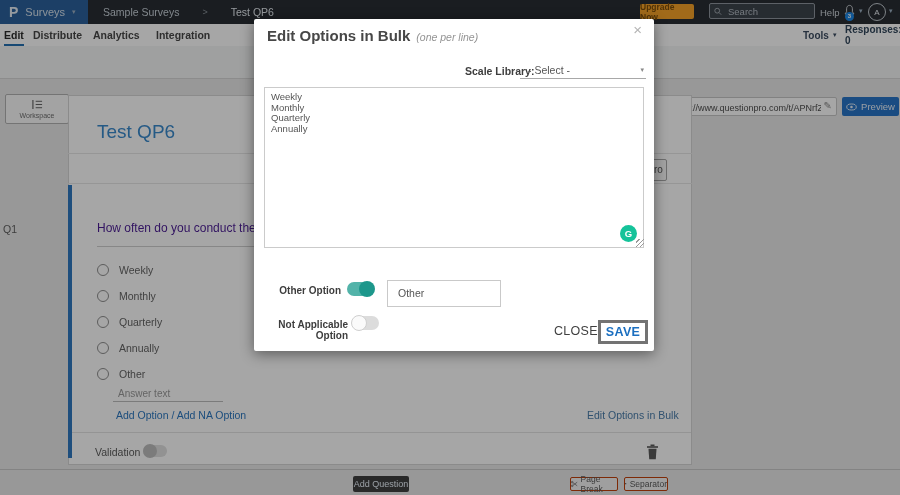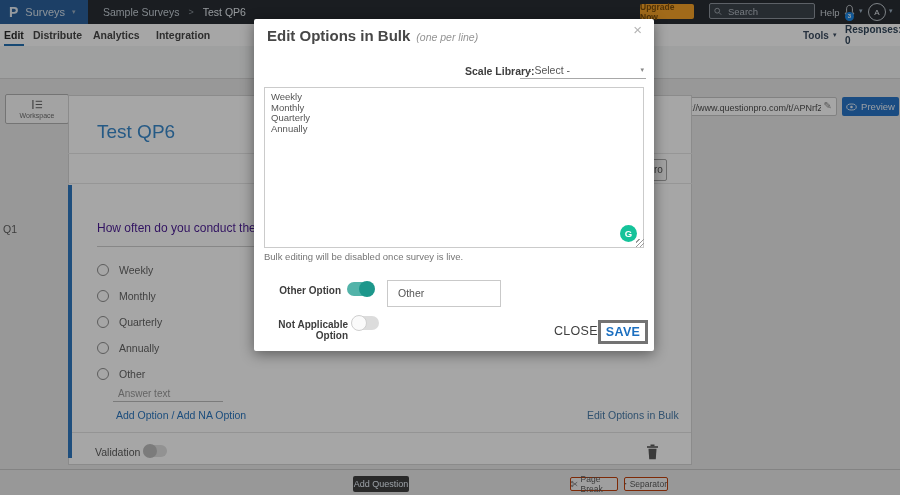--- a/index.html
+++ b/index.html
@@ -8,21 +8,21 @@
   .abs{position:absolute;}
   .flexc{display:flex;align-items:center;}
   svg{display:block;}
 
   
   .topbar{left:0;top:0;width:900px;height:24px;background:#282d33;z-index:1;}
   .logo-sec{left:0;top:0;width:88px;height:24px;background:#2b629d;gap:7px;padding-left:9px;box-sizing:border-box;}
   .logo{color:#e6edf5;font-weight:bold;font-size:14px;line-height:1;}
   .surveys-lbl{color:#d5e0eb;font-size:11px;}
   .caret{font-family:"DejaVu Sans",sans-serif;font-size:7px;color:#9db0c3;line-height:1;}
-  .crumbs{left:103px;top:0;height:24px;gap:9px;}
+  .crumbs{left:103px;top:0;height:24px;gap:23px;}
   .crumb-parent{color:#c7d0d8;font-size:10.5px;}
   .crumb-sep{color:#8a939b;font-size:9px;}
   .crumb-cur{color:#e4eaef;font-size:10.5px;}
   .upgrade{left:640px;top:4px;width:54px;height:15px;background:#f7a329;border-radius:2px;
            color:#7c4e0a;font-size:8.5px;font-weight:bold;display:flex;align-items:center;justify-content:center;}
   .search-box{left:709px;top:3px;width:106px;height:16px;background:#3d444c;border:1px solid #8f969e;
               border-radius:2px;gap:4px;padding:0 4px;box-sizing:border-box;}
   .search-box input{background:transparent;border:none;outline:none;color:#c3cad2;font-size:9.5px;width:80px;
                     font-family:"Liberation Sans",sans-serif;}
   .search-box input::placeholder{color:#b4bcc4;}
@@ -309,21 +309,20 @@
       <span class="m-select-val">- Select -</span>
       <span class="m-select-caret">▾</span>
     </div>
 
     <textarea class="abs m-textarea" spellcheck="false" style="">Weekly
 Monthly
 Quarterly
 Annually</textarea>
     <div class="abs grammarly">G</div>
     <div class="abs resize-h"></div>
-    <span class="abs m-note">Bulk editing will be disabled once survey is live.</span>
 
     <span class="abs m-other-lbl">Other Option</span>
     <div class="abs toggle other-toggle">
       <span class="knob other-knob"></span>
     </div>
     <div class="abs m-other-input">
       <input value="Other" style="">
     </div>
 
     <span class="abs m-na-lbl">Not Applicable Option</span>

